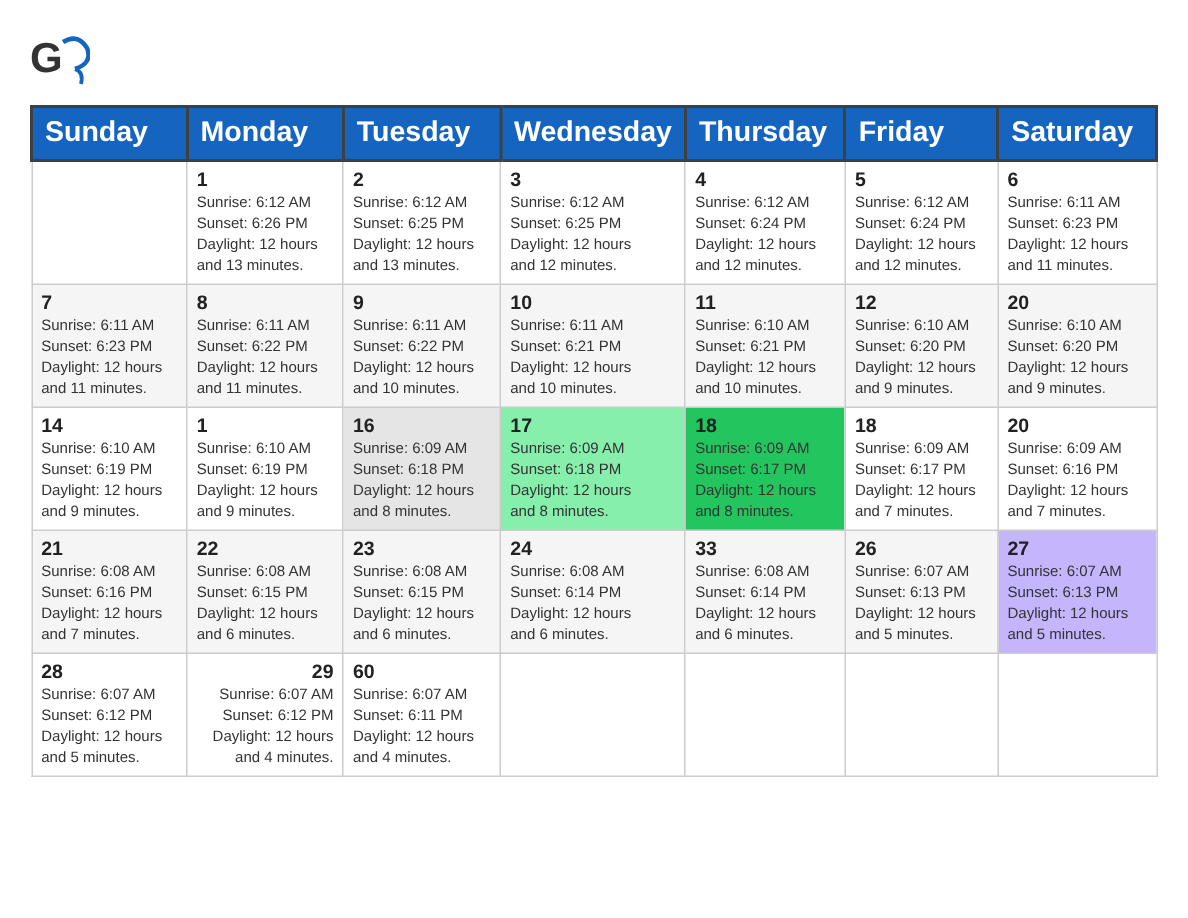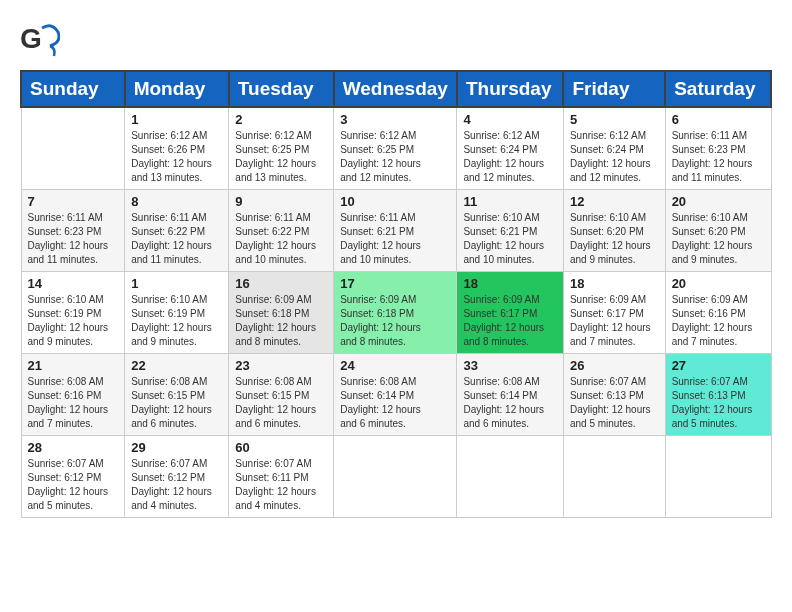--- a/index.html
+++ b/index.html
@@ -297,37 +297,37 @@
 Daylight: 12 hours
 and 6 minutes.</div>
         </td>
         <td style="background-color: rgb(245, 245, 245);">
           <span class="day-number">26</span>
           <div class="day-info" style="white-space: pre-line;">Sunrise: 6:07 AM
 Sunset: 6:13 PM
 Daylight: 12 hours
 and 5 minutes.</div>
         </td>
-        <td style="background-color: #5eead4;">
+        <td style="background-color: #c4b5fd;">
           <span class="day-number">27</span>
           <div class="day-info" style="white-space: pre-line;">Sunrise: 6:07 AM
 Sunset: 6:13 PM
 Daylight: 12 hours
 and 5 minutes.</div>
         </td>
       </tr>
       <tr>
         <td style="background-color: rgb(255, 255, 255);">
           <span class="day-number">28</span>
           <div class="day-info" style="white-space: pre-line;">Sunrise: 6:07 AM
 Sunset: 6:12 PM
 Daylight: 12 hours
 and 5 minutes.</div>
         </td>
-        <td style="background-color: rgb(255, 255, 255);">
+        <td style="background-color: rgb(255, 255, 255); text-align: right;">
           <span class="day-number">29</span>
           <div class="day-info" style="white-space: pre-line;">Sunrise: 6:07 AM
 Sunset: 6:12 PM
 Daylight: 12 hours
 and 4 minutes.</div>
         </td>
         <td style="background-color: rgb(255, 255, 255);">
           <span class="day-number">60</span>
           <div class="day-info" style="white-space: pre-line;">Sunrise: 6:07 AM
 Sunset: 6:11 PM

